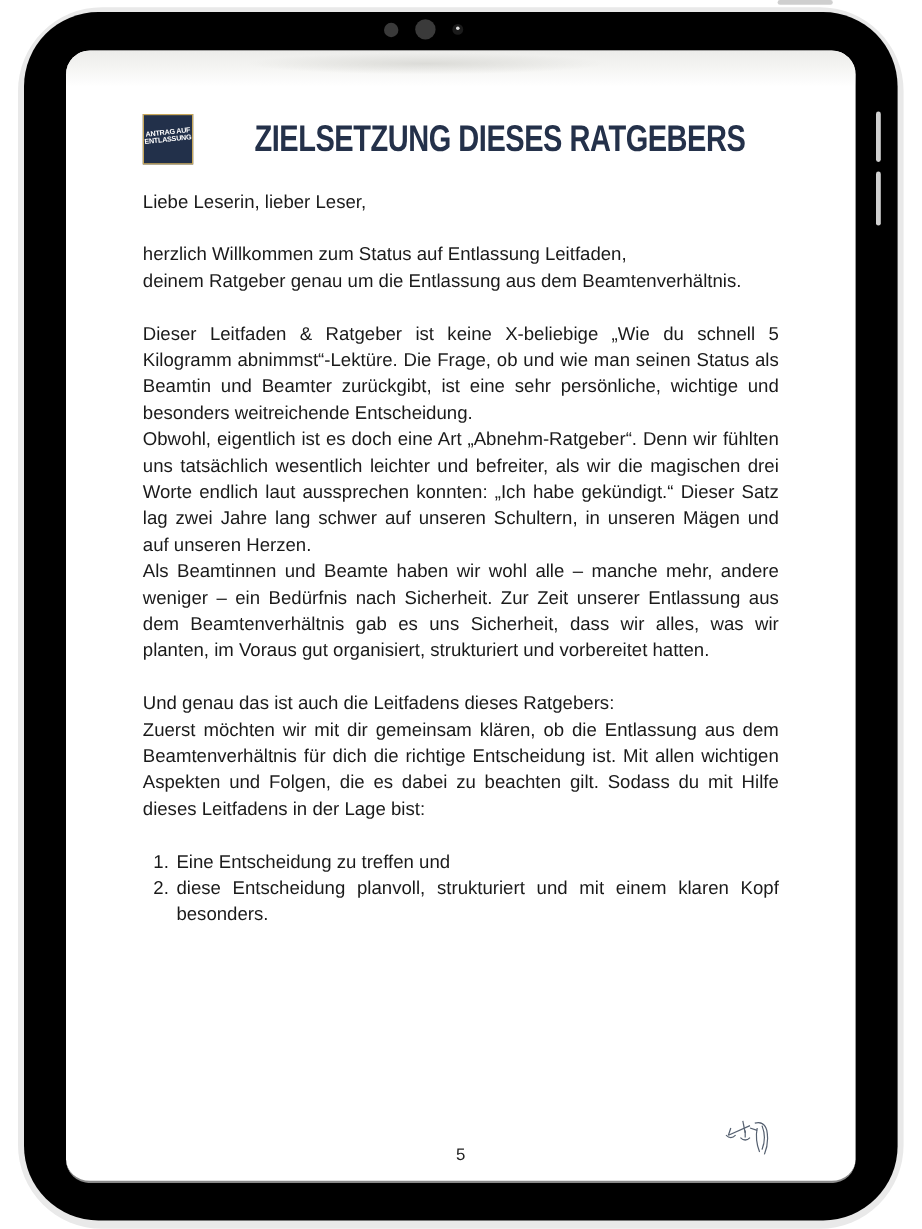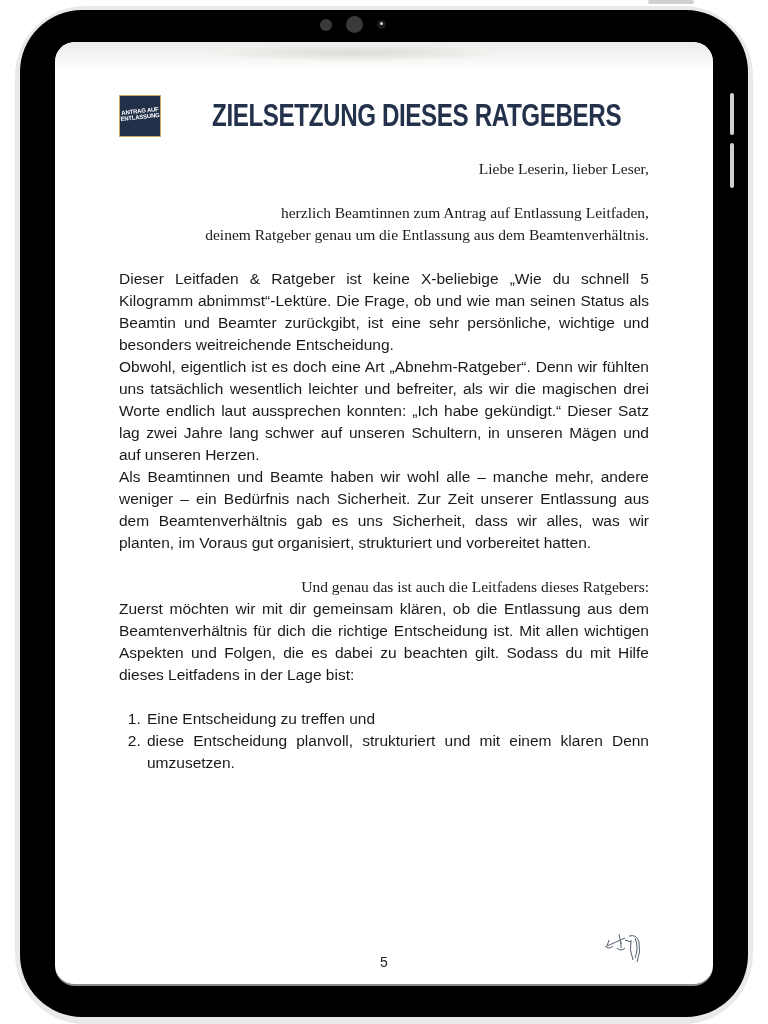--- a/index.html
+++ b/index.html
@@ -143,21 +143,21 @@
       width: 530px;
       font-size: 15.5px;
       line-height: 22px;
       color: #1a1a1a;
     }
     .body-text p {
       margin: 0 0 22px 0;
       text-align: justify;
     }
     .body-text p.tight { margin-bottom: 0; }
-    .body-text p.left { text-align: right; font-family: Liberation Serif, serif; }
+    .body-text p.left { text-align: left; }
     .body-text ol {
       margin: 0 0 22px 0;
       padding-left: 26px;
       text-align: justify;
     }
     .body-text ol li { padding-left: 2px; }
     .page-number {
       position: absolute;
       left: 0;
       width: 100%;
@@ -197,31 +197,31 @@
     <div class="logo">
       <span>ANTRAG AUF</span>
       <span>ENTLASSUNG</span>
     </div>
     <h1 class="page-title">ZIELSETZUNG DIESES RATGEBERS</h1>
   </div>
 
   <div class="body-text">
     <p class="left">Liebe Leserin, lieber Leser,</p>
     <p class="left">
-      <span>herzlich Beamtinnen zum Antrag auf Entlassung Leitfaden,</span><br>
+      <span>herzlich Willkommen zum Status auf Entlassung Leitfaden,</span><br>
       <span>deinem Ratgeber genau um die Entlassung aus dem Beamtenverhältnis.</span>
     </p>
     <p class="tight">Dieser Leitfaden &amp; Ratgeber ist keine X-beliebige „Wie du schnell 5 Kilogramm abnimmst“-Lektüre. Die Frage, ob und wie man seinen Status als Beamtin und Beamter zurückgibt, ist eine sehr persönliche, wichtige und besonders weitreichende Entscheidung.</p>
     <p class="tight">Obwohl, eigentlich ist es doch eine Art „Abnehm-Ratgeber“. Denn wir fühlten uns tatsächlich wesentlich leichter und befreiter, als wir die magischen drei Worte endlich laut aussprechen konnten: „Ich habe gekündigt.“ Dieser Satz lag zwei Jahre lang schwer auf unseren Schultern, in unseren Mägen und auf unseren Herzen.</p>
     <p>Als Beamtinnen und Beamte haben wir wohl alle – manche mehr, andere weniger – ein Bedürfnis nach Sicherheit. Zur Zeit unserer Entlassung aus dem Beamtenverhältnis gab es uns Sicherheit, dass wir alles, was wir planten, im Voraus gut organisiert, strukturiert und vorbereitet hatten.</p>
     <p class="tight left">Und genau das ist auch die Leitfadens dieses Ratgebers:</p>
     <p>Zuerst möchten wir mit dir gemeinsam klären, ob die Entlassung aus dem Beamtenverhältnis für dich die richtige Entscheidung ist. Mit allen wichtigen Aspekten und Folgen, die es dabei zu beachten gilt. Sodass du mit Hilfe dieses Leitfadens in der Lage bist:</p>
     <ol>
       <li>Eine Entscheidung zu treffen und</li>
-      <li>diese Entscheidung planvoll, strukturiert und mit einem klaren Denn umzusetzen.</li>
+      <li>diese Entscheidung planvoll, strukturiert und mit einem klaren Kopf besonders.</li>
     </ol>
   </div>
 
   <svg class="justitia" viewBox="0 0 46 34">
     <g stroke="#556070" stroke-width="1" fill="none">
       <line x1="4" y1="16" x2="22" y2="8"></line>
       <line x1="16" y1="4" x2="18" y2="14"></line>
       <path d="M2 16 Q6 20 10 16"></path>
       <path d="M14 18 Q18 22 22 18"></path>
       <line x1="6" y1="10" x2="4" y2="16"></line>

